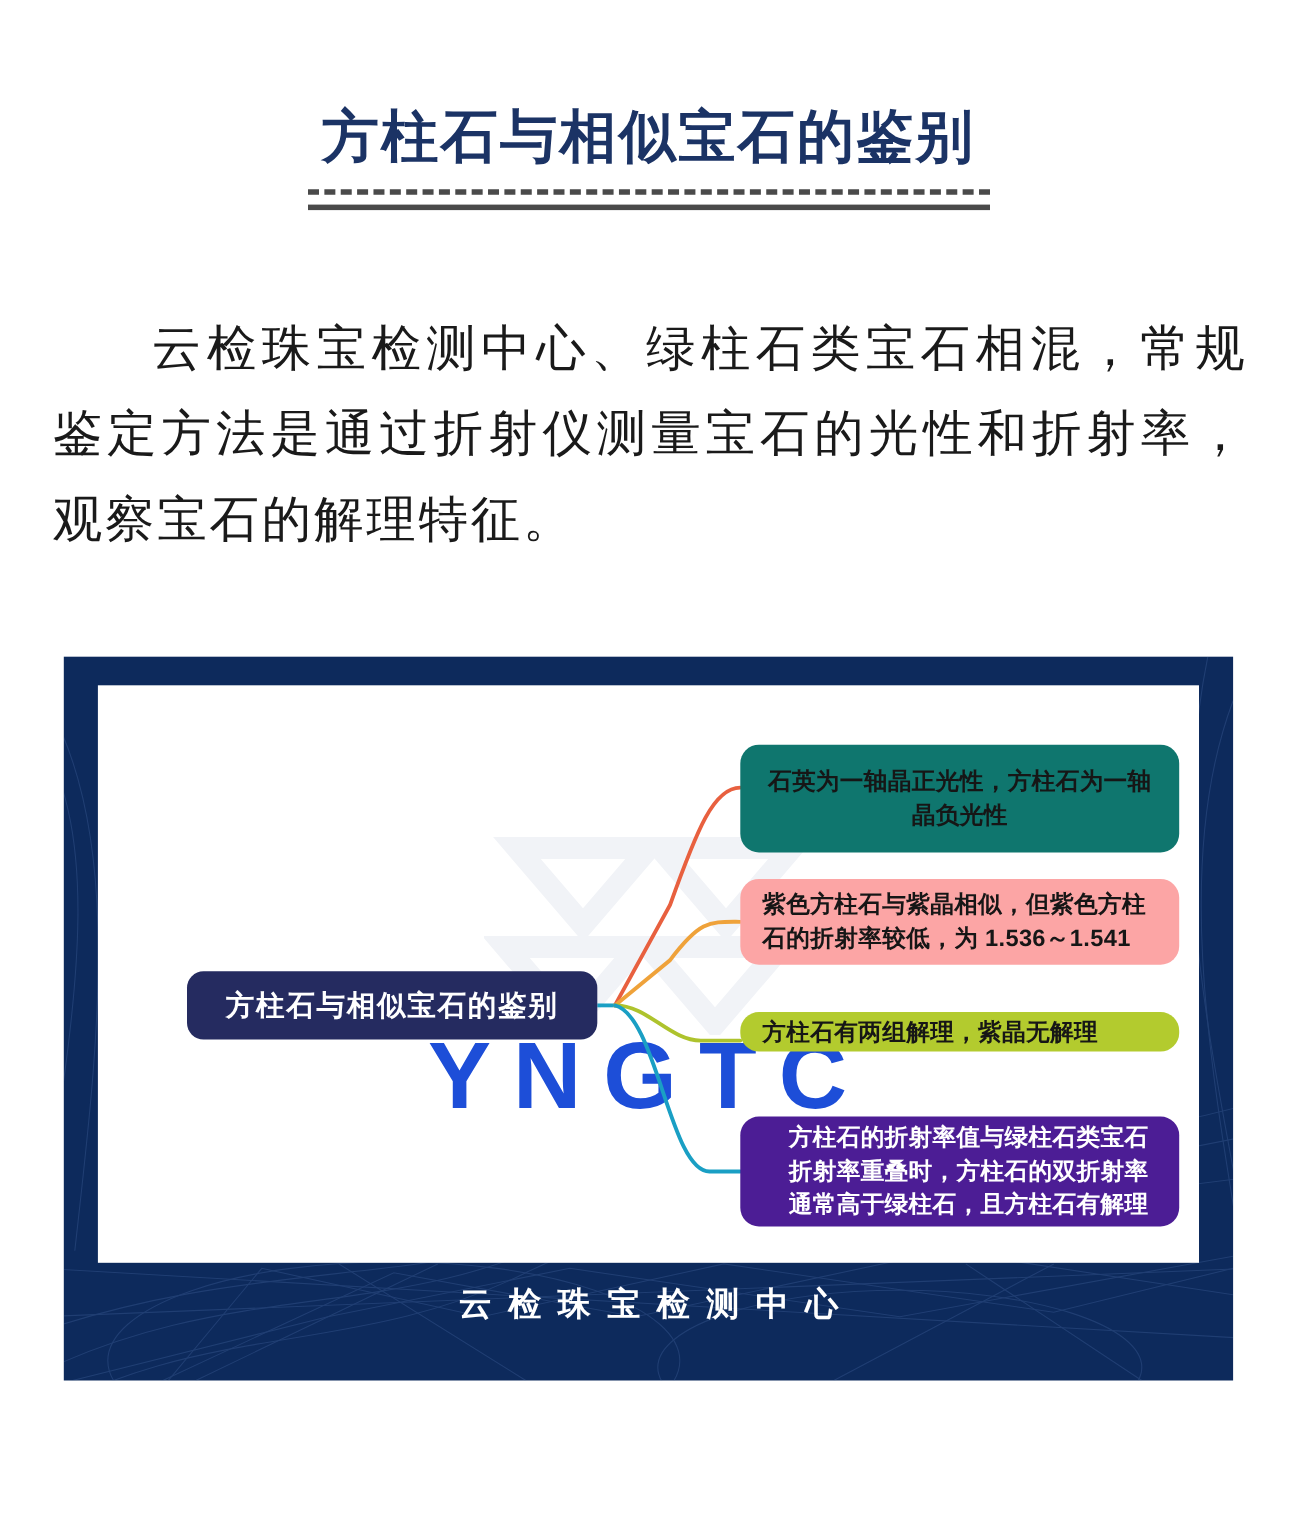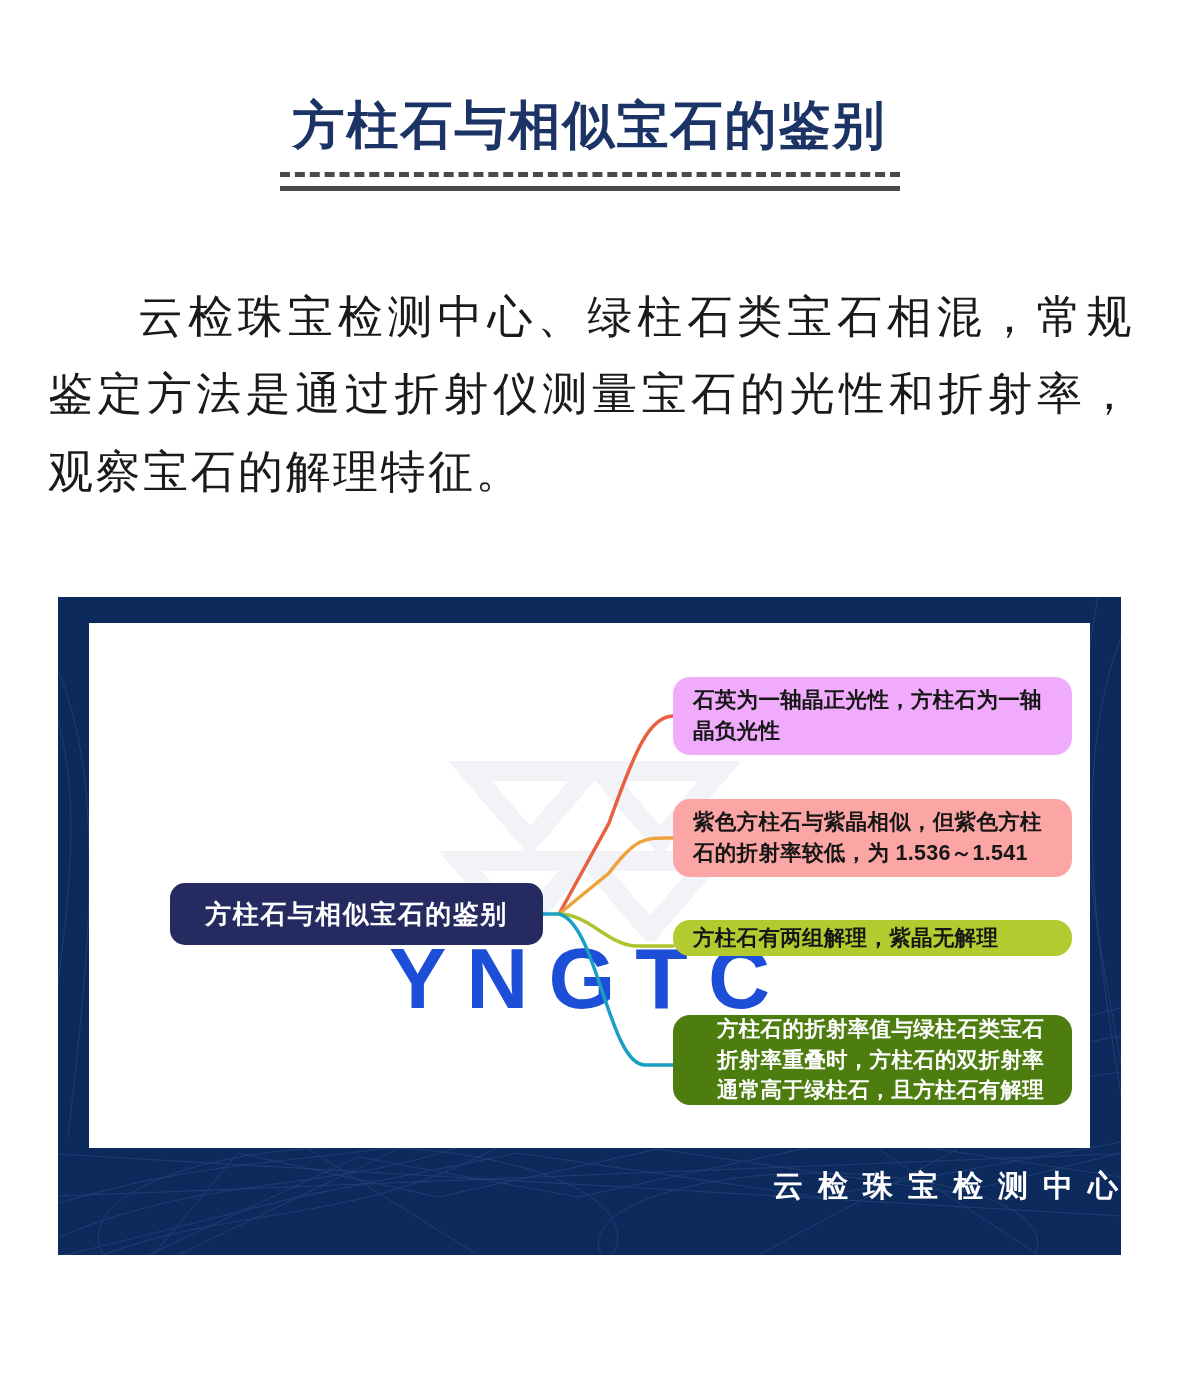--- a/index.html
+++ b/index.html
@@ -147,38 +147,37 @@
     width: 399px;
     padding: 0 20px;
     border-radius: 17px;
   }
   .branch .node-text {
     font-size: 21.5px;
     font-weight: 700;
     line-height: 1.42;
     letter-spacing: .3px;
   }
-  .branch-1 { top: 54px;  height: 78px; background: #f0abfc; }
+  .branch-1 { top: 54px;  height: 98px; background: #0f766e; text-align: center; }
   .branch-2 { top: 176px; height: 78px; background: #fca5a5; }
   .branch-3 { top: 297px; height: 36px; background: #b3cb2e; }
-  .branch-4 { top: 392px; height: 90px; background: #4d7c0f; padding-left: 44px; }
+  .branch-4 { top: 392px; height: 100px; background: #4c1d95; padding-left: 44px; }
   .branch-1 .node-text,
   .branch-2 .node-text,
   .branch-3 .node-text { color: #161616; }
   .branch-4 .node-text { color: #ffffff; }
 
   
   .card-footer {
     position: absolute;
     left: 0;
     bottom: 0;
     width: 100%;
     height: 108px;
-    text-align: right;
-    margin-left: 12px;
+    text-align: center;
   }
   .footer-cn {
     margin-top: 22px;
     font-size: 30px;
     font-weight: 600;
     color: #ffffff;
     letter-spacing: 15px;
     text-indent: 15px;
     line-height: 1.1;
   }

